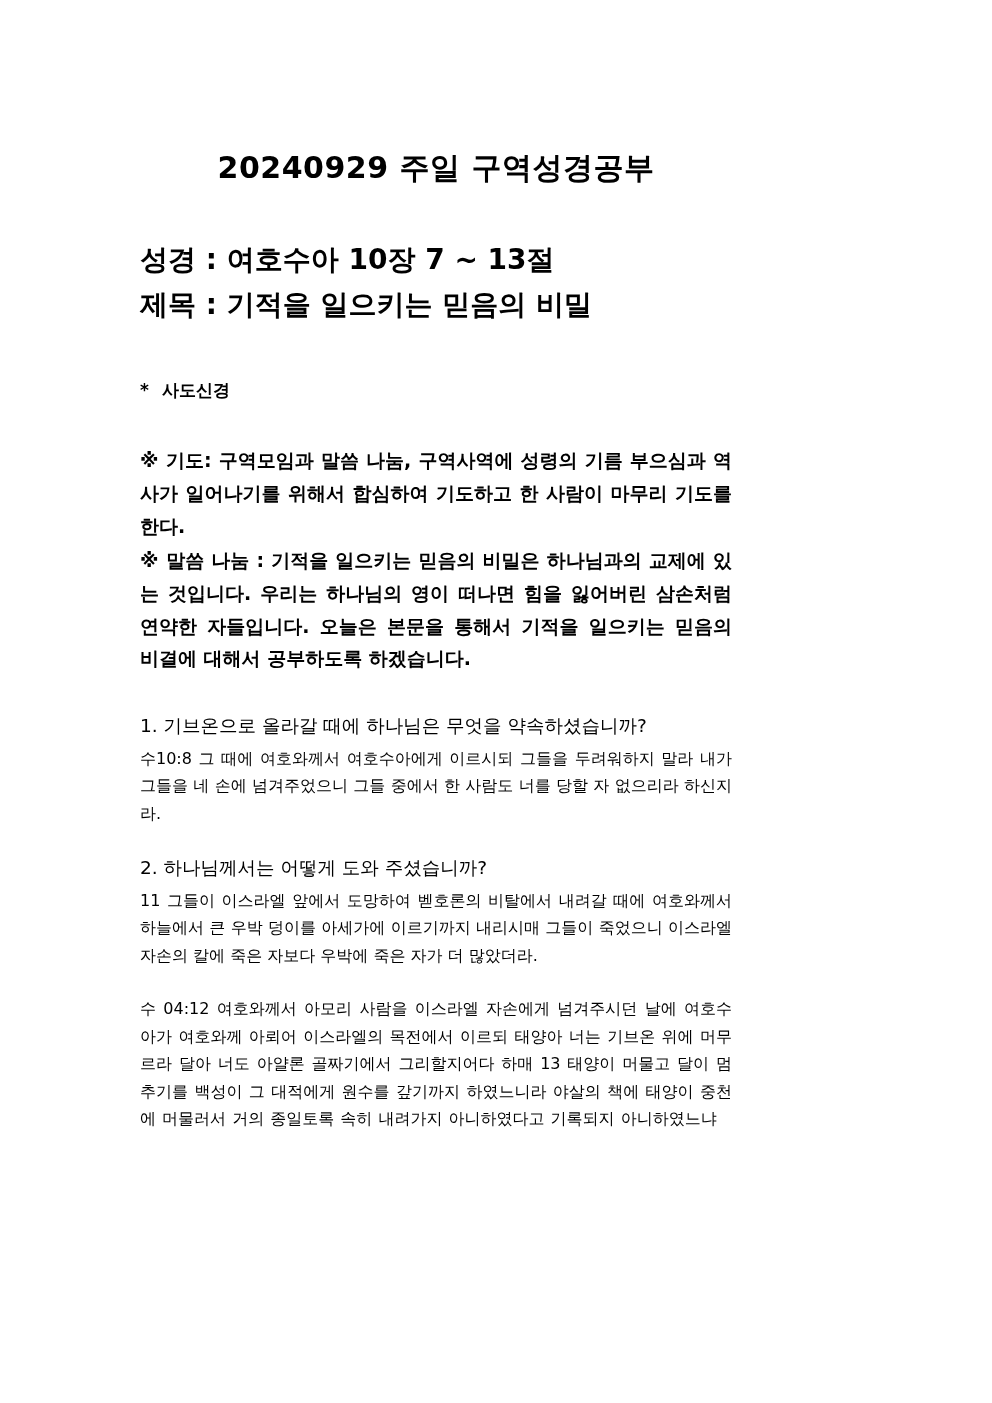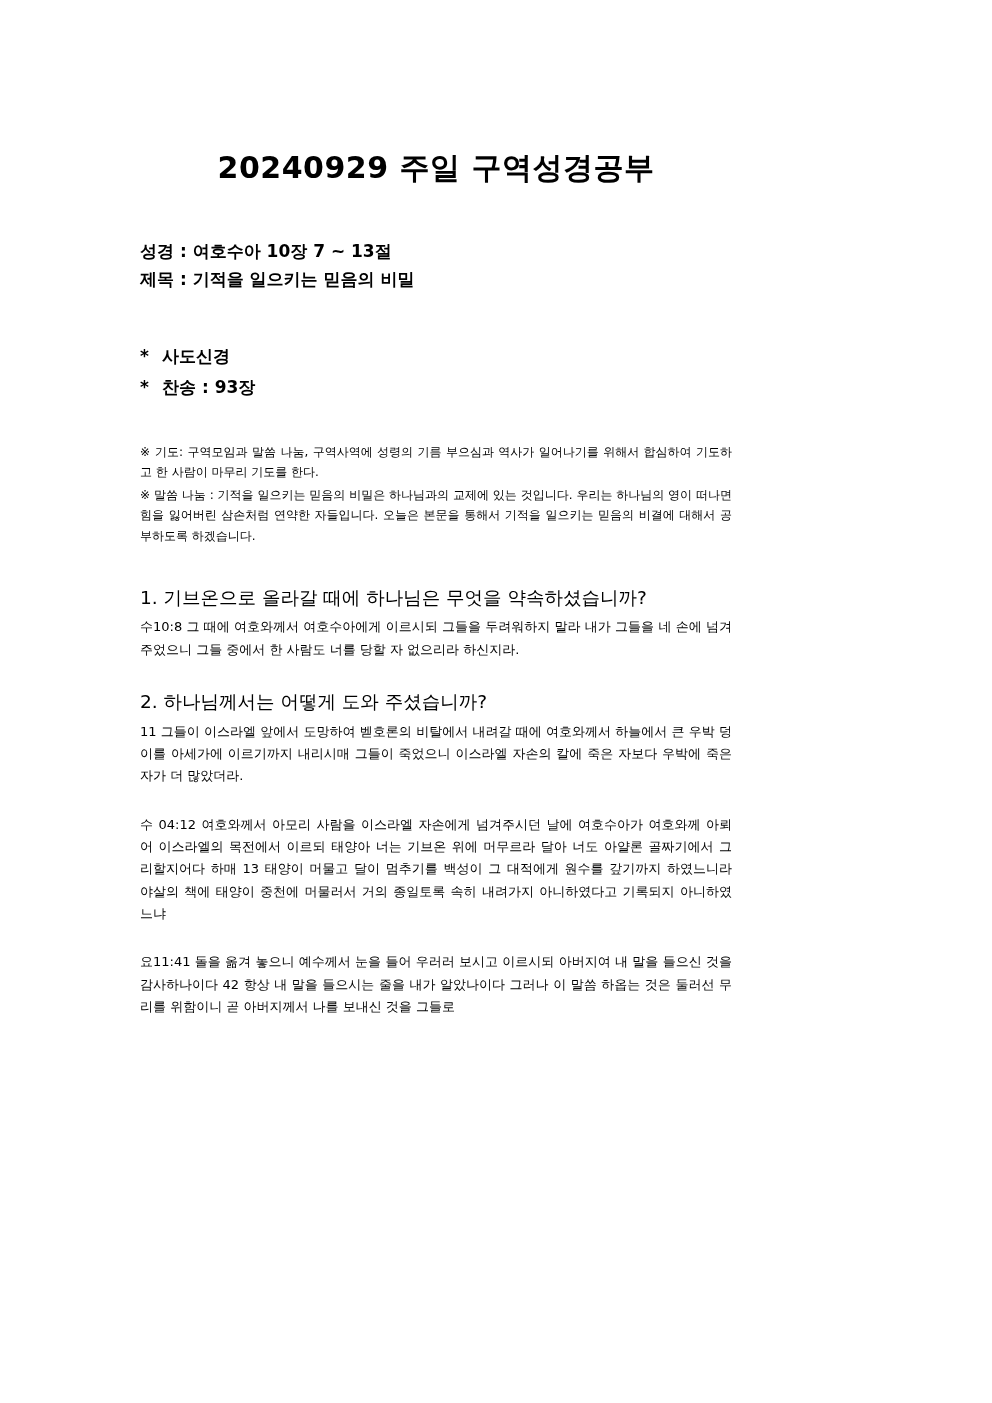--- a/index.html
+++ b/index.html
@@ -26,21 +26,21 @@
     font-size: 30px;
     font-weight: bold;
     letter-spacing: 0.5px;
     margin: 0 0 52px 0;
     line-height: 1.2;
   }
   .meta-block {
     margin: 0 0 48px 0;
   }
   .meta-line {
-    font-size: 17px;
+    font-size: 28px;
     font-weight: bold;
     line-height: 1.55;
     margin: 0 0 2px 0;
   }
   .bullet-block {
     margin: 0 0 38px 0;
   }
   .bullet-line {
     font-size: 17px;
     font-weight: bold;
@@ -48,37 +48,38 @@
     margin: 0;
   }
   .bullet-mark {
     display: inline-block;
     width: 22px;
   }
   .note-block {
     margin: 0 0 36px 0;
   }
   .note-para {
-    font-size: 12px;
+    font-size: 19px;
     line-height: 1.72;
     text-align: justify;
     text-justify: inter-word;
     margin: 0 0 2px 0;
+    font-weight: bold;
   }
   .qa-block {
     margin: 0 0 26px 0;
   }
   .qa-question {
     font-size: 18.5px;
     font-weight: normal;
     line-height: 1.6;
     margin: 0 0 4px 0;
   }
   .qa-answer {
-    font-size: 13px;
+    font-size: 16px;
     line-height: 1.72;
     text-align: justify;
     text-justify: inter-word;
     margin: 0;
   }
   .qa-answer.loose {
     word-spacing: 1px;
   }
 </style>
 </head>
@@ -90,23 +91,20 @@
 
   <div class="meta-block">
     <p class="meta-line">성경 : 여호수아 10장 7 ~ 13절</p>
     <p class="meta-line">제목 : 기적을 일으키는 믿음의 비밀</p>
   </div>
 
   <div class="bullet-block">
     <p class="bullet-line">
       <span class="bullet-mark">*</span><span>사도신경</span>
     </p>
-    <p class="bullet-line">
-      <span class="bullet-mark">*</span><span>찬송 : 93장</span>
-    </p>
   </div>
 
   <div class="note-block">
     <p class="note-para">※ 기도: 구역모임과 말씀 나눔, 구역사역에 성령의 기름 부으심과 역사가 일어나기를 위해서 합심하여 기도하고 한 사람이 마무리 기도를 한다.</p>
     <p class="note-para">※ 말씀 나눔 : 기적을 일으키는 믿음의 비밀은 하나님과의 교제에 있는 것입니다. 우리는 하나님의 영이 떠나면 힘을 잃어버린 삼손처럼 연약한 자들입니다. 오늘은 본문을 통해서 기적을 일으키는 믿음의 비결에 대해서 공부하도록 하겠습니다.</p>
   </div>
 
   <div class="qa-block">
     <p class="qa-question">1. 기브온으로 올라갈 때에 하나님은 무엇을 약속하셨습니까?</p>
     <p class="qa-answer">수10:8 그 때에 여호와께서 여호수아에게 이르시되 그들을 두려워하지 말라 내가 그들을 네 손에 넘겨주었으니 그들 중에서 한 사람도 너를 당할 자 없으리라 하신지라.</p>
@@ -115,16 +113,15 @@
   <div class="qa-block">
     <p class="qa-question">2. 하나님께서는 어떻게 도와 주셨습니까?</p>
     <p class="qa-answer">11 그들이 이스라엘 앞에서 도망하여 벧호론의 비탈에서 내려갈 때에 여호와께서 하늘에서 큰 우박 덩이를 아세가에 이르기까지 내리시매 그들이 죽었으니 이스라엘 자손의 칼에 죽은 자보다 우박에 죽은 자가 더 많았더라.</p>
   </div>
 
   <div class="qa-block">
     <p class="qa-answer loose">수 04:12 여호와께서 아모리 사람을 이스라엘 자손에게 넘겨주시던 날에 여호수아가 여호와께 아뢰어 이스라엘의 목전에서 이르되 태양아 너는 기브온 위에 머무르라 달아 너도 아얄론 골짜기에서 그리할지어다 하매 13 태양이 머물고 달이 멈추기를 백성이 그 대적에게 원수를 갚기까지 하였느니라 야살의 책에 태양이 중천에 머물러서 거의 종일토록 속히 내려가지 아니하였다고 기록되지 아니하였느냐</p>
   </div>
 
   <div class="qa-block">
-    <p class="qa-answer">요11:41 돌을 옮겨 놓으니 예수께서 눈을 들어 우러러 보시고 이르시되 아버지여 내 말을 들으신 것을 감사하나이다 42 항상 내 말을 들으시는 줄을 내가 알았나이다 그러나 이 말씀 하옵는 것은 둘러선 무리를 위함이니 곧 아버지께서 나를 보내신 것을 그들로</p>
   </div>
 
 </div>
 
 </body></html>

